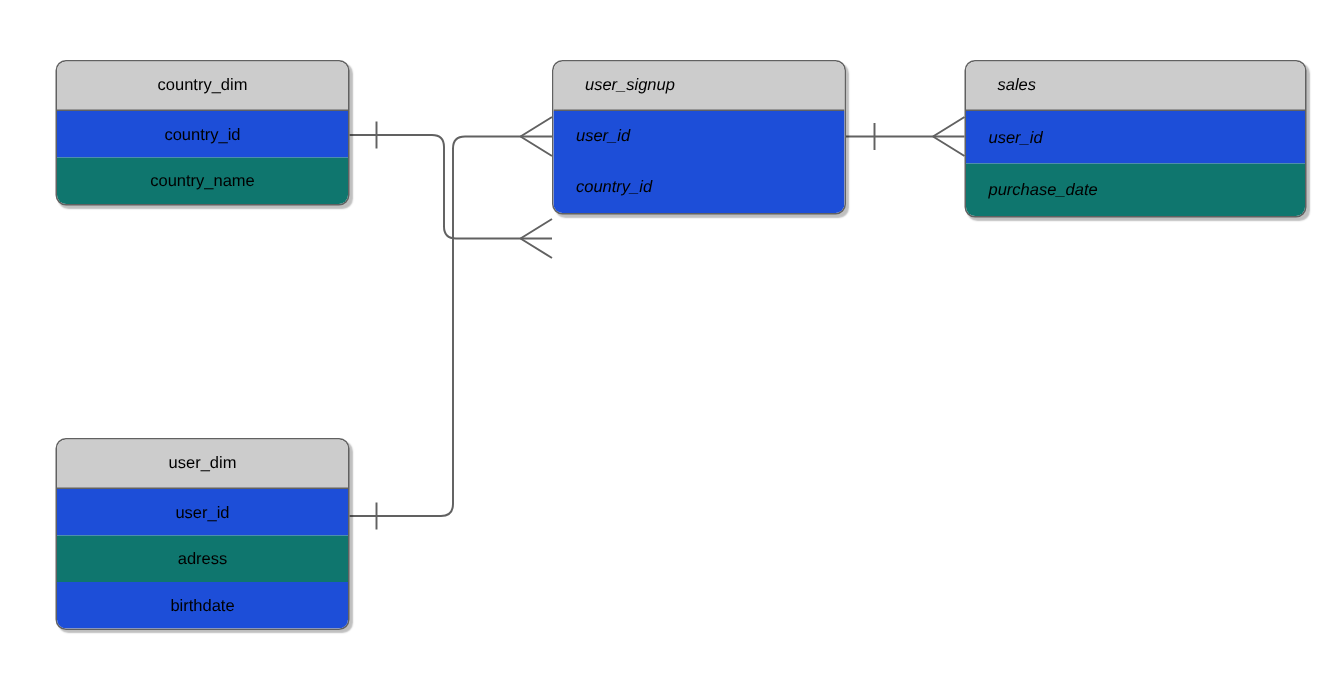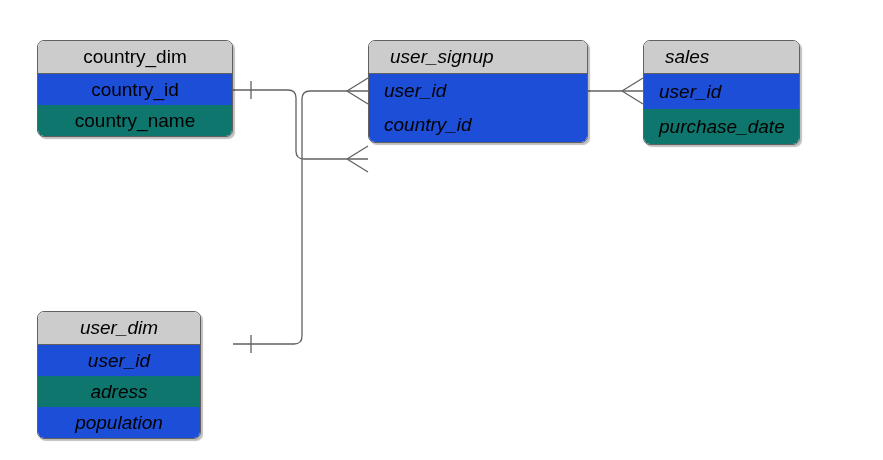--- a/index.html
+++ b/index.html
@@ -18,21 +18,21 @@
     z-index: 1;
   }
   .etable {
     position: absolute;
     z-index: 2;
     border: 1.3px solid #616161;
     border-radius: 7px;
     background: #ffffff;
     box-shadow: 2px 2px 1px rgba(0,0,0,0.25);
     overflow: hidden;
-    font-size: 19px;
+    font-size: 11px;
     color: #000000;
   }
   .etable .hdr {
     height: 33px;
     background: #cccccc;
     border-bottom: 1.3px solid #616161;
     display: flex;
     align-items: center;
   }
   .etable .row {
@@ -43,25 +43,25 @@
   .etable .row.alt { background: #0f766e; }
   
   .etable.centered .hdr, .etable.centered .row { justify-content: center; }
   
   .etable.italic { font-style: italic; }
   .etable.italic .hdr { padding-left: 21px; }
   .etable.italic .row { padding-left: 15px; }
   
   #tbl-country-dim { left: 37px;  top: 40px;  width: 196px; }
   #tbl-country-dim .row { height: 31px; }
-  #tbl-user-dim    { left: 37px;  top: 311px; width: 164px; font-style: italic; }
+  #tbl-user-dim    { left: 37px;  top: 292px; width: 196px; }
   #tbl-user-dim .row { height: 31px; }
-  #tbl-user-signup { left: 368px; top: 40px;  width: 220px; }
+  #tbl-user-signup { left: 368px; top: 40px;  width: 196px; }
   #tbl-user-signup .row { height: 34px; }
-  #tbl-sales       { left: 643px; top: 40px;  width: 157px; }
+  #tbl-sales       { left: 643px; top: 40px;  width: 228px; }
   #tbl-sales .row { height: 35px; }
 </style>
 </head>
 <body>
 
 <div class="canvas">
 
   <svg class="connector-layer" width="883" height="460" viewBox="0 0 883 460" fill="none" stroke="#616161" stroke-width="1.3" stroke-linecap="butt">
 
     <g>
@@ -86,21 +86,21 @@
   <div class="etable centered" id="tbl-country-dim">
     <div class="hdr">country_dim</div>
     <div class="row">country_id</div>
     <div class="row alt">country_name</div>
   </div>
 
   <div class="etable centered" id="tbl-user-dim">
     <div class="hdr">user_dim</div>
     <div class="row">user_id</div>
     <div class="row alt">adress</div>
-    <div class="row">population</div>
+    <div class="row">birthdate</div>
   </div>
 
   <div class="etable italic" id="tbl-user-signup">
     <div class="hdr">user_signup</div>
     <div class="row">user_id</div>
     <div class="row">country_id</div>
   </div>
 
   <div class="etable italic" id="tbl-sales">
     <div class="hdr">sales</div>

